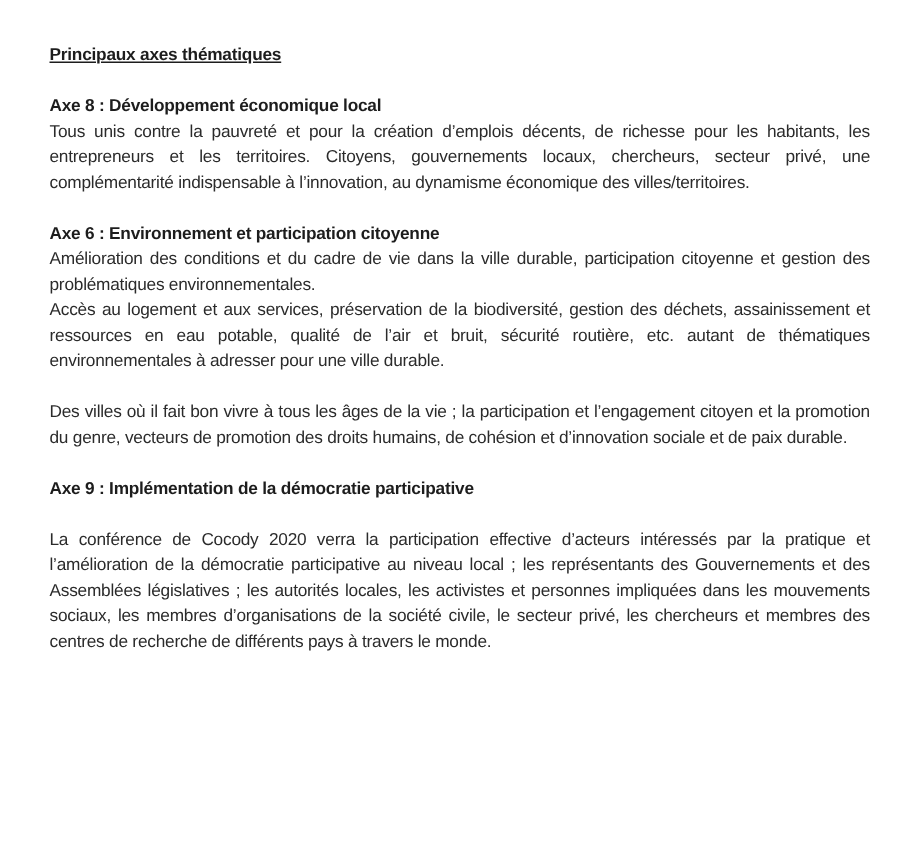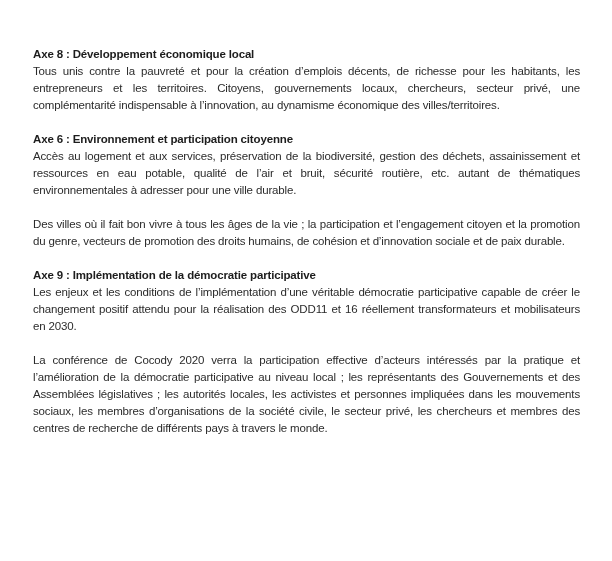--- a/index.html
+++ b/index.html
@@ -49,36 +49,37 @@
     font-weight: 700;
     color: #1d1d1d;
     text-align: justify;
   }
 </style>
 </head>
 <body>
 
 <div class="doc">
 
+  <div class="doc-title">Principaux axes thématiques</div>
 
   <div class="section">
     <div class="section-heading">Axe 8 : Développement économique local</div>
     <p class="para">Tous unis contre la pauvreté et pour la création d’emplois décents, de richesse pour les habitants, les entrepreneurs et les territoires. Citoyens, gouvernements locaux, chercheurs, secteur privé, une complémentarité indispensable à l’innovation, au dynamisme économique des villes/territoires.</p>
   </div>
 
   <div class="section">
     <div class="section-heading">Axe 6 : Environnement et participation citoyenne</div>
+    <p class="para">Amélioration des conditions et du cadre de vie dans la ville durable, participation citoyenne et gestion des problématiques environnementales.</p>
     <p class="para">Accès au logement et aux services, préservation de la biodiversité, gestion des déchets, assainissement et ressources en eau potable, qualité de l’air et bruit, sécurité routière, etc. autant de thématiques environnementales à adresser pour une ville durable.</p>
   </div>
 
   <div class="section">
     <p class="para">Des villes où il fait bon vivre à tous les âges de la vie ; la participation et l’engagement citoyen et la promotion du genre, vecteurs de promotion des droits humains, de cohésion et d’innovation sociale et de paix durable.</p>
   </div>
 
   <div class="section">
     <div class="section-heading">Axe 9 : Implémentation de la démocratie participative</div>
-    <p class="para">Les enjeux et les conditions de l’implémentation d’une véritable démocratie participative capable de créer le changement positif attendu pour la réalisation des ODD11 et 16 réellement transformateurs et mobilisateurs en 2030.</p>
   </div>
 
   <p class="para closing">La conférence de Cocody 2020 verra la participation effective d’acteurs intéressés par la pratique et l’amélioration de la démocratie participative au niveau local ; les représentants des Gouvernements et des Assemblées législatives ; les autorités locales, les activistes et personnes impliquées dans les mouvements sociaux, les membres d’organisations de la société civile, le secteur privé, les chercheurs et membres des centres de recherche de différents pays à travers le monde.</p>
 
 
 </div>
 
 </body></html>

